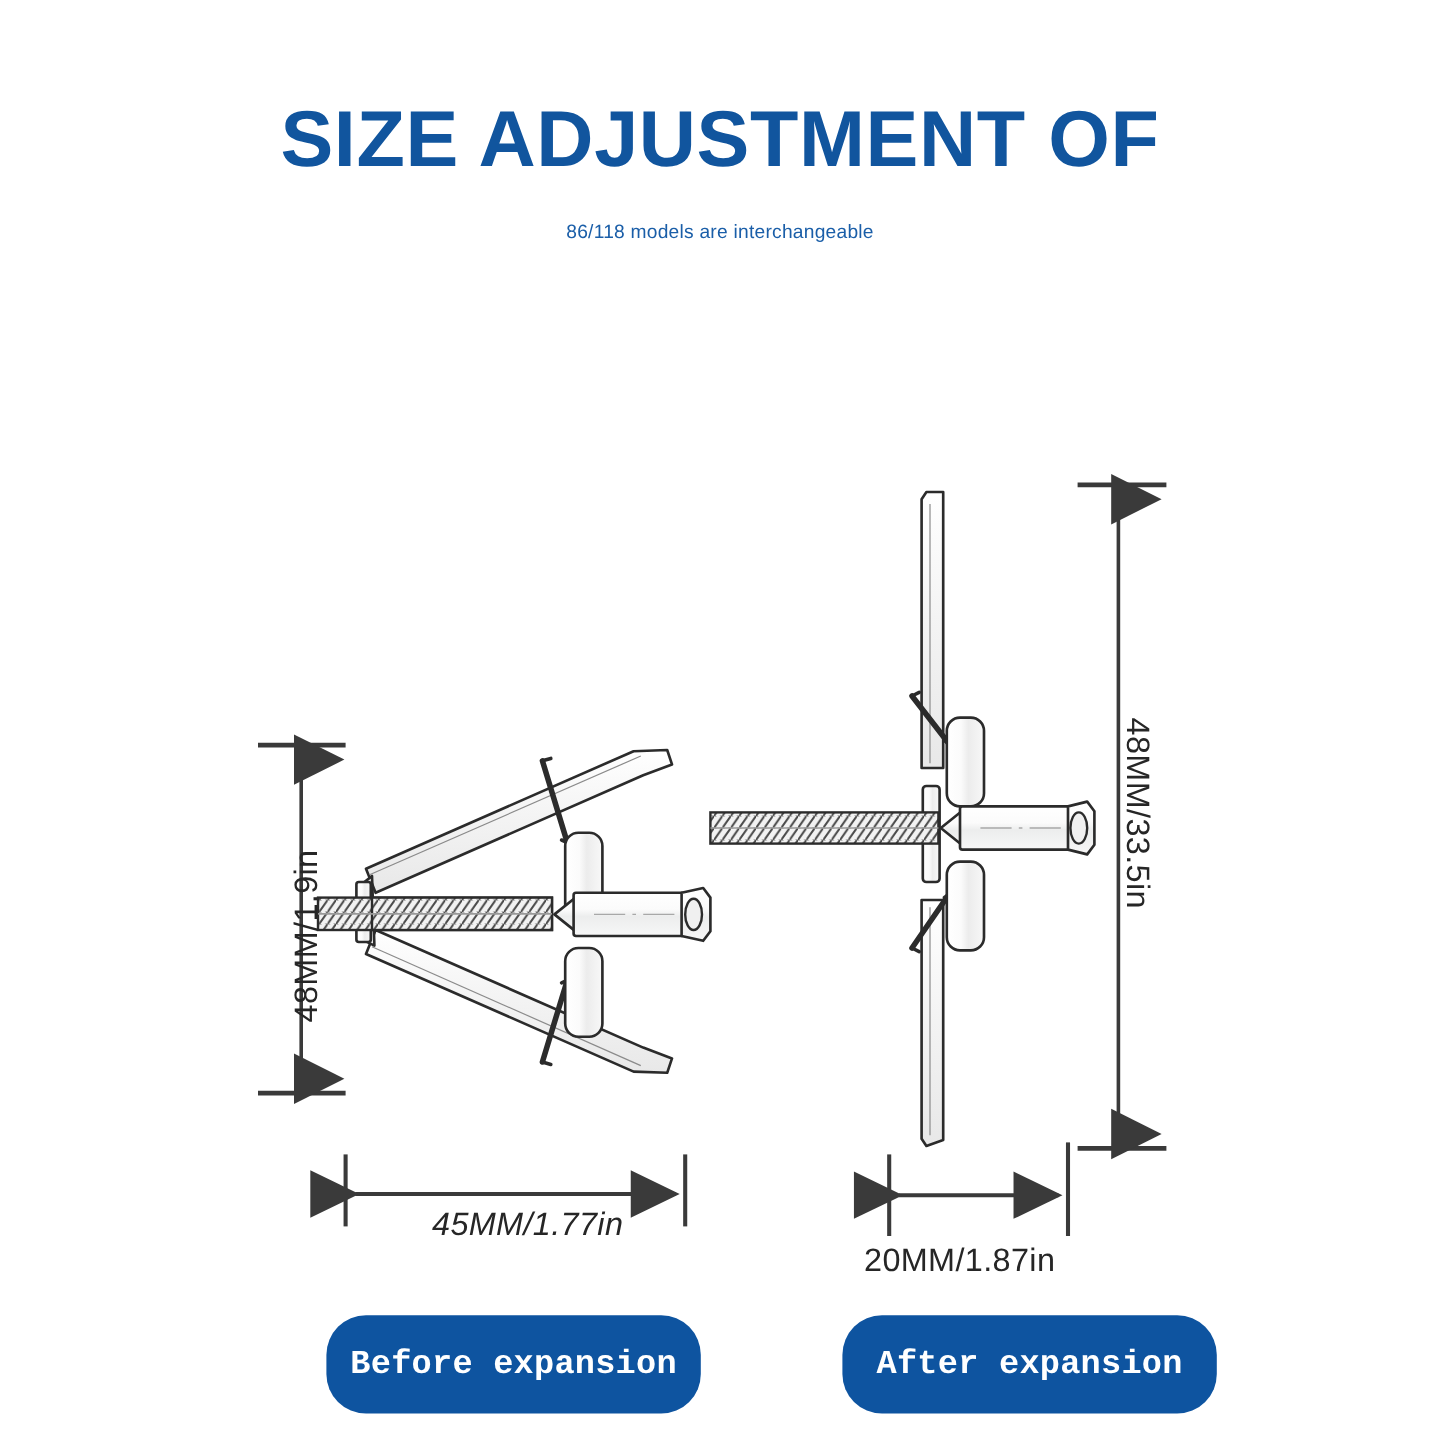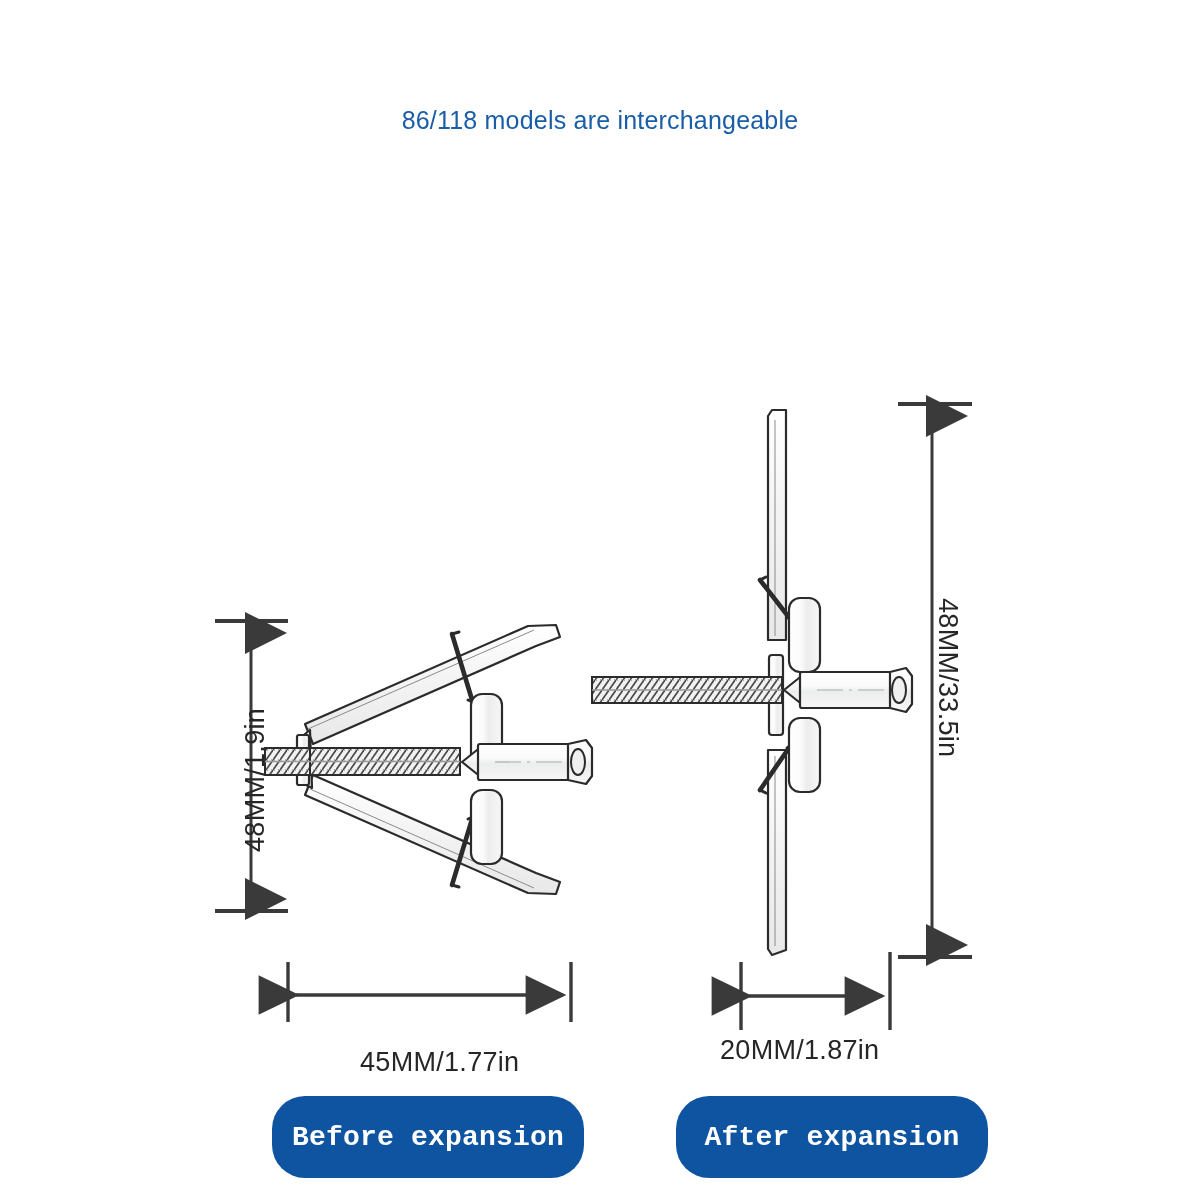--- a/index.html
+++ b/index.html
@@ -37,21 +37,21 @@
     margin: 0;
     text-transform: uppercase;
     font-family: "Liberation Sans", "DejaVu Sans", sans-serif;
   }
   .title .line {
     display: block;
     white-space: nowrap;
   }
   .subtitle {
     margin: 26px 0 0 0;
-    font-size: 25px;
+    font-size: 16px;
     line-height: 32px;
     font-weight: 500;
     color: #1A5EA8;
     letter-spacing: 0.2px;
   }
 
   
   .stage {
     position: absolute;
     left: 0;
@@ -105,29 +105,30 @@
     align-items: center;
     justify-content: center;
     border: none;
     outline: none;
     cursor: pointer;
     font-family: Liberation Mono, monospace;
     box-sizing: border-box;
     padding: 0 16px;
   }
   .pill-before { left: 272px; width: 312px; }
-  .pill-after  { left: 676px; width: 312px; }
+  .pill-after  { left: 702px; width: 312px; }
 </style>
 </head>
 <body>
 
 <div id="page">
 
   <div class="header">
     <h1 class="title">
+      <span class="line">SIZE ADJUSTMENT OF</span>
     </h1>
     <p class="subtitle">86/118 models are interchangeable</p>
   </div>
 
   <div class="stage">
     <svg width="1200" height="1200" viewBox="0 0 1200 1200" xmlns="http://www.w3.org/2000/svg">
       <defs>
 
         <linearGradient id="metalH" x1="0" y1="0" x2="0" y2="1">
           <stop offset="0%" stop-color="#ffffff"></stop>
@@ -291,21 +292,21 @@
         <g stroke="#3A3A3A" fill="none">
           <line x1="741" y1="962" x2="741" y2="1030" stroke-width="3.4"></line>
           <line x1="890" y1="952" x2="890" y2="1030" stroke-width="3.4"></line>
           <line x1="749" y1="996" x2="882" y2="996" stroke-width="3.4" marker-start="url(#arrHead)" marker-end="url(#arrHead)"></line>
         </g>
       </g>
     </svg>
 
     <div class="dim-label dim-vert-left" style="transform: translate(240px, 852px) rotate(-90deg);">48MM/1.9in</div>
 
-    <div class="dim-label" style="left:360px; top:1047px;">45MM/1.77in</div>
+    <div class="dim-label" style="left:360px; top:1005px;font-style:italic;">45MM/1.77in</div>
 
     <div class="dim-label dim-vert-right" style="transform: translate(963px, 598px) rotate(90deg);">48MM/33.5in</div>
 
     <div class="dim-label" style="left:720px; top:1035px;">20MM/1.87in</div>
   </div>
 
   <div class="pill-row">
     <button class="pill pill-before">Before expansion</button>
     <button class="pill pill-after">After expansion</button>
   </div>

